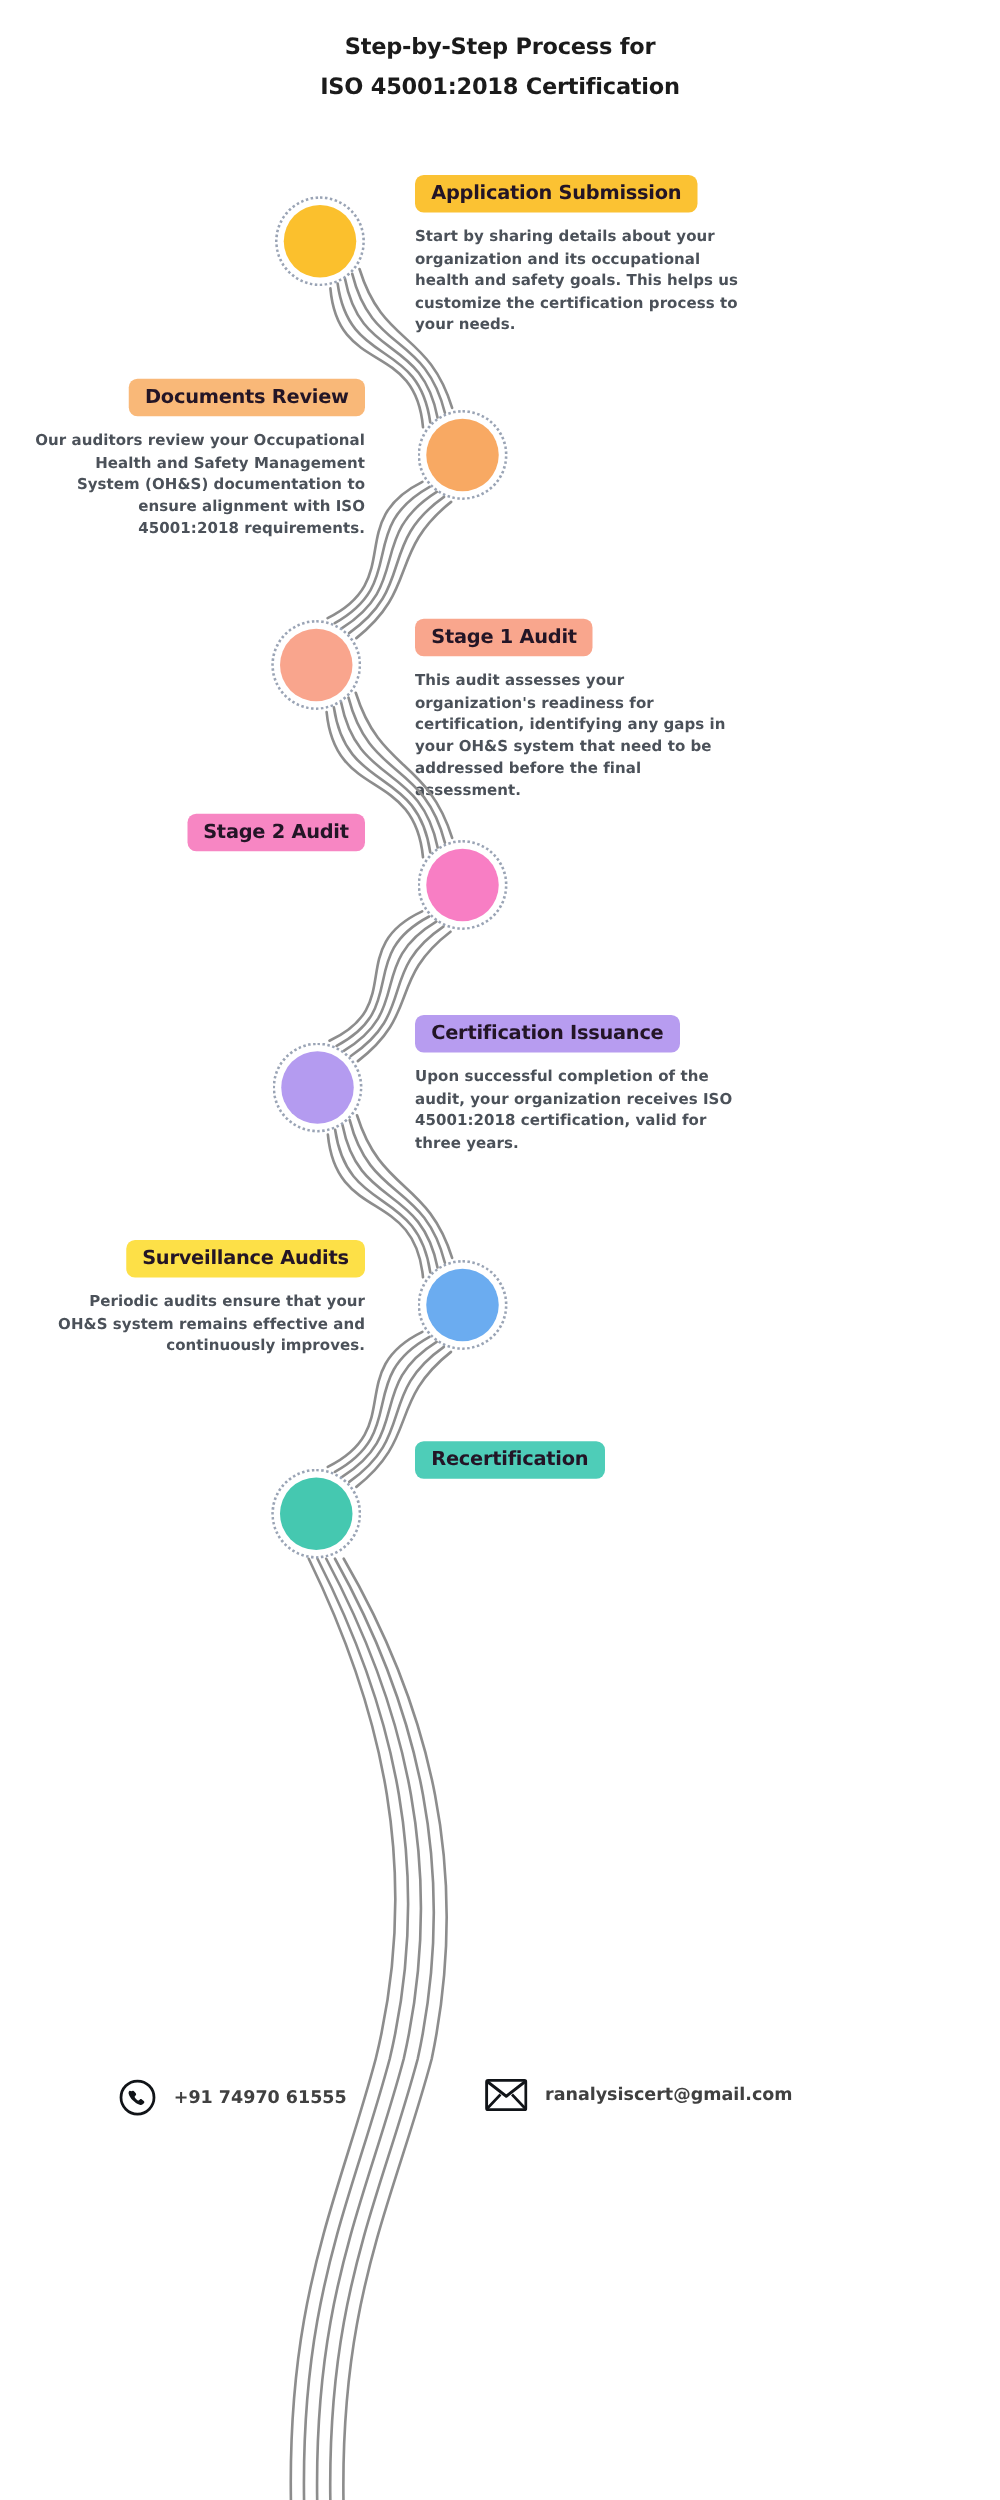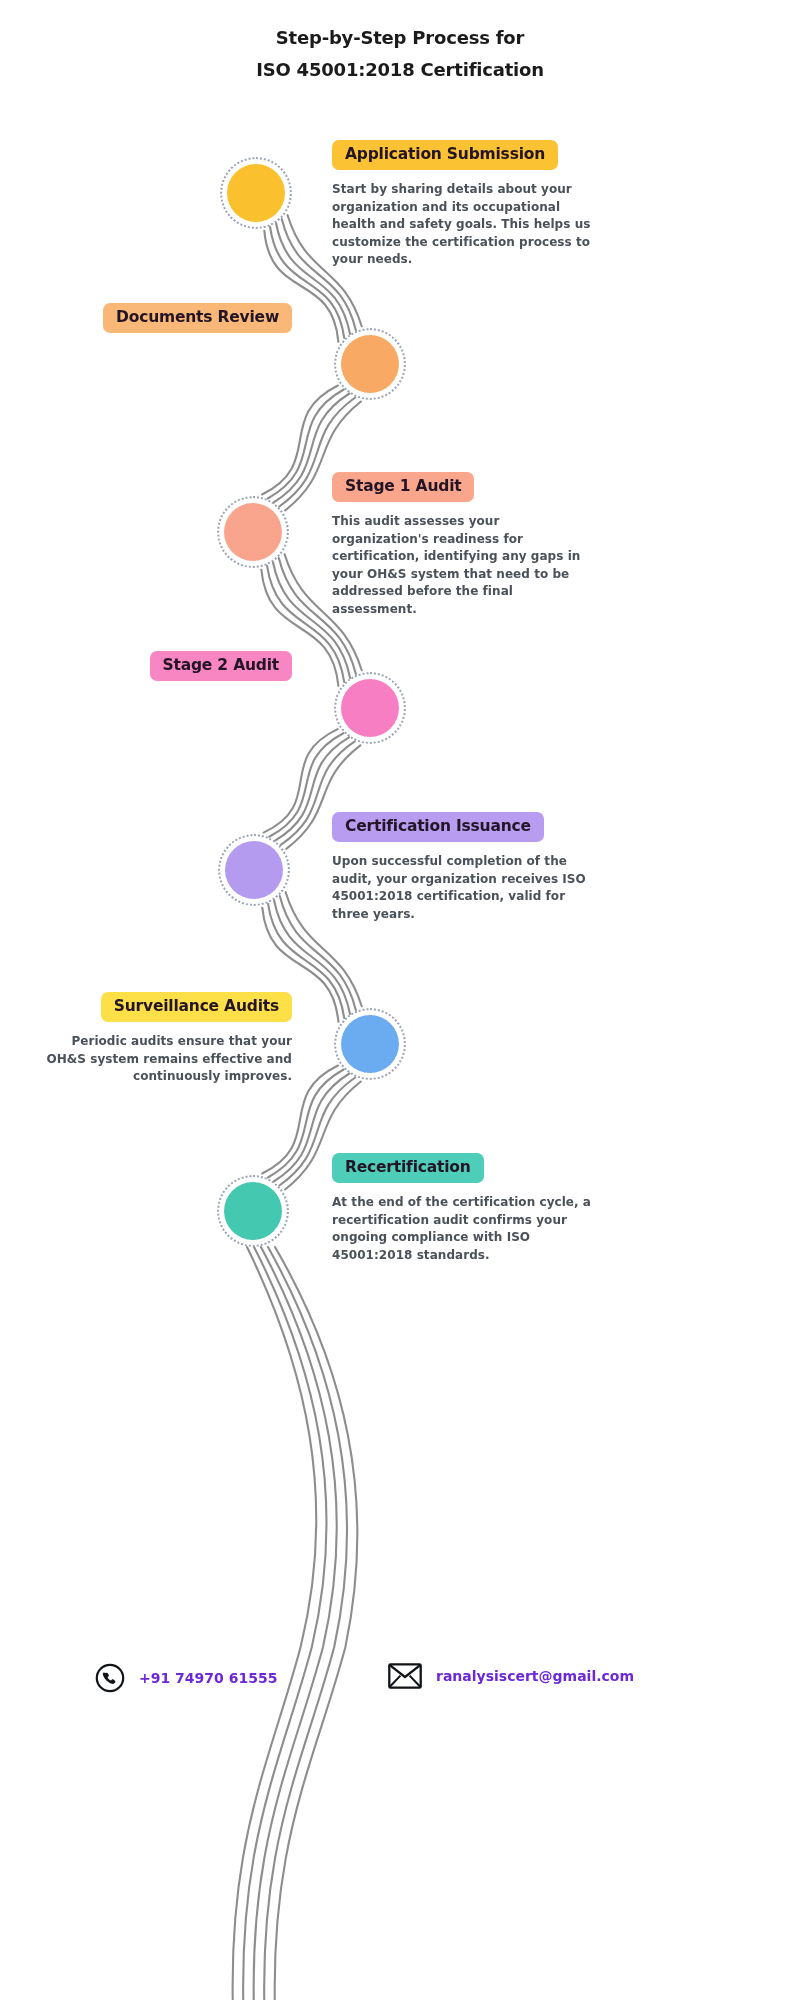--- a/index.html
+++ b/index.html
@@ -95,21 +95,21 @@
     position:absolute;
     display:flex;
     align-items:center;
     gap:14px;
   }
   .contact .ico { flex:0 0 auto; display:block; }
   .contact .txt {
     font-family:"DejaVu Sans", sans-serif;
     font-size:14px;
     font-weight:700;
-    color:#6d28d9;
+    color:#404040;
     white-space:nowrap;
   }
   #contact-phone { left:95px; top:8px; }
   #contact-email { left:388px; top:8px; }
 </style>
 </head>
 <body>
 
 <div class="title-wrap">
   <div class="title-line">Step-by-Step Process for</div>
@@ -159,46 +159,46 @@
 <div id="steps-root">
     <div class="node" style="left: 227px; top: 164px;">
       <div class="dotring"></div>
       <div class="disc" style="background: rgb(251, 192, 45);"></div>
     </div>
     <div class="panel right" style="top: 140px; left: 332px;"><div class="badge" style="background: rgb(251, 194, 51);">Application Submission</div><div class="desc">Start by sharing details about your organization and its occupational health and safety goals. This helps us customize the certification process to your needs.</div></div>
     <div class="node" style="left: 341px; top: 335px;">
       <div class="dotring"></div>
       <div class="disc" style="background: rgb(248, 169, 99);"></div>
     </div>
-    <div class="panel left" style="top: 303px; left: 28px;"><div class="badge" style="background: rgb(249, 184, 120);">Documents Review</div></div>
+    <div class="panel left" style="top: 303px; left: 28px;"><div class="badge" style="background: rgb(249, 184, 120);">Documents Review</div><div class="desc">Our auditors review your Occupational Health and Safety Management System (OH&amp;S) documentation to ensure alignment with ISO 45001:2018 requirements.</div></div>
     <div class="node" style="left: 224px; top: 503px;">
       <div class="dotring"></div>
       <div class="disc" style="background: rgb(249, 165, 141);"></div>
     </div>
-    <div class="panel right" style="top: 472px; left: 332px;"><div class="badge" style="background: rgb(249, 166, 141);">Stage 1 Audit</div><div class="desc">This audit assesses your organization's readiness for certification, identifying any gaps in your OH&amp;S system that need to be addressed before the final assessment.</div></div>
+    <div class="panel right" style="top: 495px; left: 332px;"><div class="badge" style="background: rgb(249, 166, 141);">Stage 1 Audit</div><div class="desc">This audit assesses your organization's readiness for certification, identifying any gaps in your OH&amp;S system that need to be addressed before the final assessment.</div></div>
     <div class="node" style="left: 341px; top: 679px;">
       <div class="dotring"></div>
       <div class="disc" style="background: rgb(248, 126, 196);"></div>
     </div>
     <div class="panel left" style="top: 651px; left: 28px;"><div class="badge" style="background: rgb(247, 134, 195);">Stage 2 Audit</div></div>
     <div class="node" style="left: 225px; top: 841px;">
       <div class="dotring"></div>
       <div class="disc" style="background: rgb(180, 155, 240);"></div>
     </div>
     <div class="panel right" style="top: 812px; left: 332px;"><div class="badge" style="background: rgb(183, 156, 240);">Certification Issuance</div><div class="desc">Upon successful completion of the audit, your organization receives ISO 45001:2018 certification, valid for three years.</div></div>
     <div class="node" style="left: 341px; top: 1015px;">
       <div class="dotring"></div>
       <div class="disc" style="background: rgb(107, 172, 240);"></div>
     </div>
     <div class="panel left" style="top: 992px; left: 28px;"><div class="badge" style="background: #fde047;">Surveillance Audits</div><div class="desc">Periodic audits ensure that your OH&amp;S system remains effective and continuously improves.</div></div>
     <div class="node" style="left: 224px; top: 1182px;">
       <div class="dotring"></div>
       <div class="disc" style="background: rgb(69, 200, 176);"></div>
     </div>
-    <div class="panel right" style="top: 1153px; left: 332px;"><div class="badge" style="background: rgb(78, 205, 184);">Recertification</div><div class="desc">At the end of the certification cycle, a recertification audit confirms your ongoing compliance with ISO 45001:2018 standards.</div></div>
+    <div class="panel right" style="top: 1153px; left: 332px;"><div class="badge" style="background: rgb(78, 205, 184);">Recertification</div></div>
   </div>
 
 <div class="footer">
   <div class="contact" id="contact-phone">
     <svg class="ico" width="30" height="30" viewBox="0 0 30 30" xmlns="http://www.w3.org/2000/svg">
       <circle cx="15" cy="15" r="13.2" fill="none" stroke="#111418" stroke-width="2.2"></circle>
       <path d="M10.6 10.0c.5-.5 1.3-.5 1.8.1l1.2 1.5c.4.5.4 1.2 0 1.6l-.7.7c-.2.2-.3.5-.1.8.5 1 1.6 2.1 2.6 2.6.3.2.6.1.8-.1l.7-.7c.4-.4 1.1-.5 1.6 0l1.5 1.2c.6.5.6 1.3.1 1.8l-.7.7c-.7.7-1.7.9-2.6.6-2.1-.7-4.2-2.1-5.6-3.6-1.5-1.5-2.7-3.3-3.2-5.1-.3-.9-.1-1.9.6-2.6z" fill="#111418"></path>
     </svg>
     <span class="txt">+91 74970 61555</span>
   </div>

